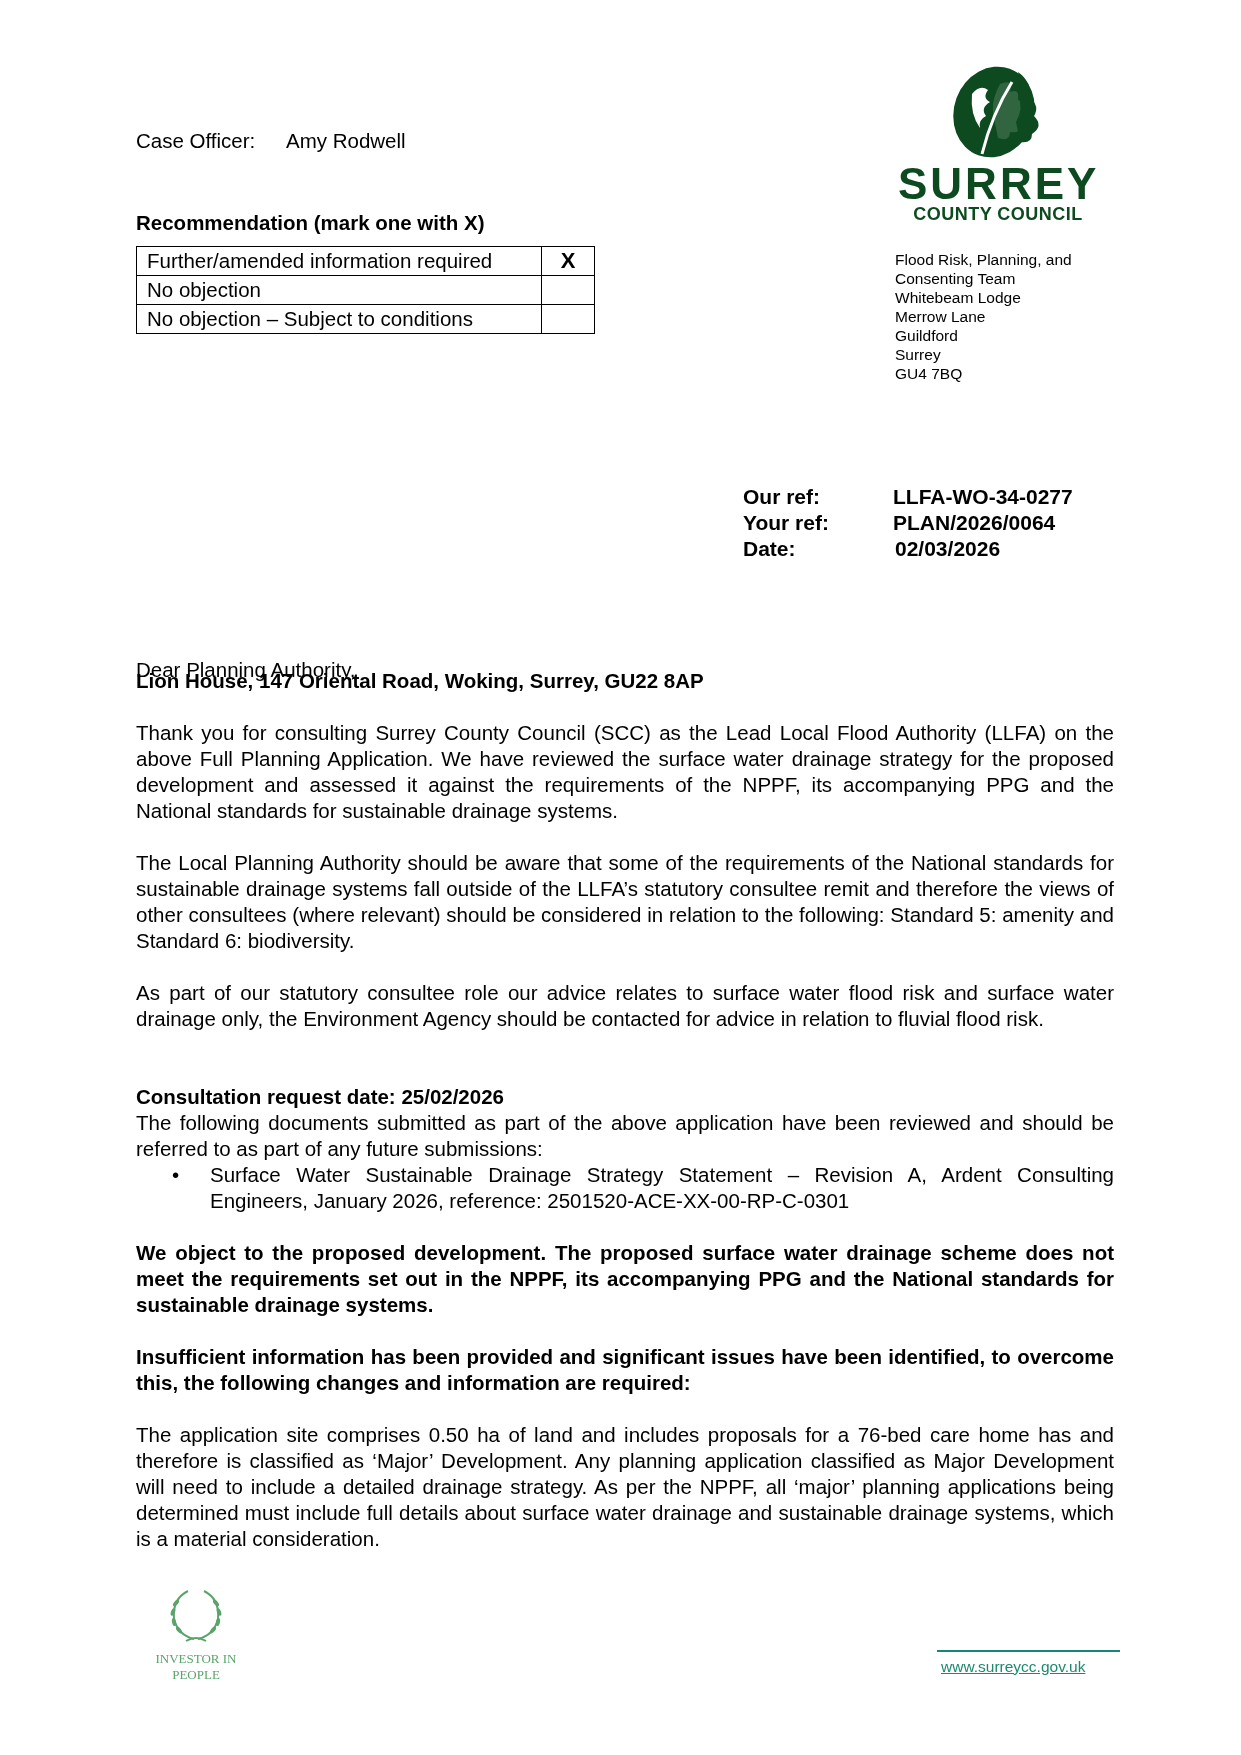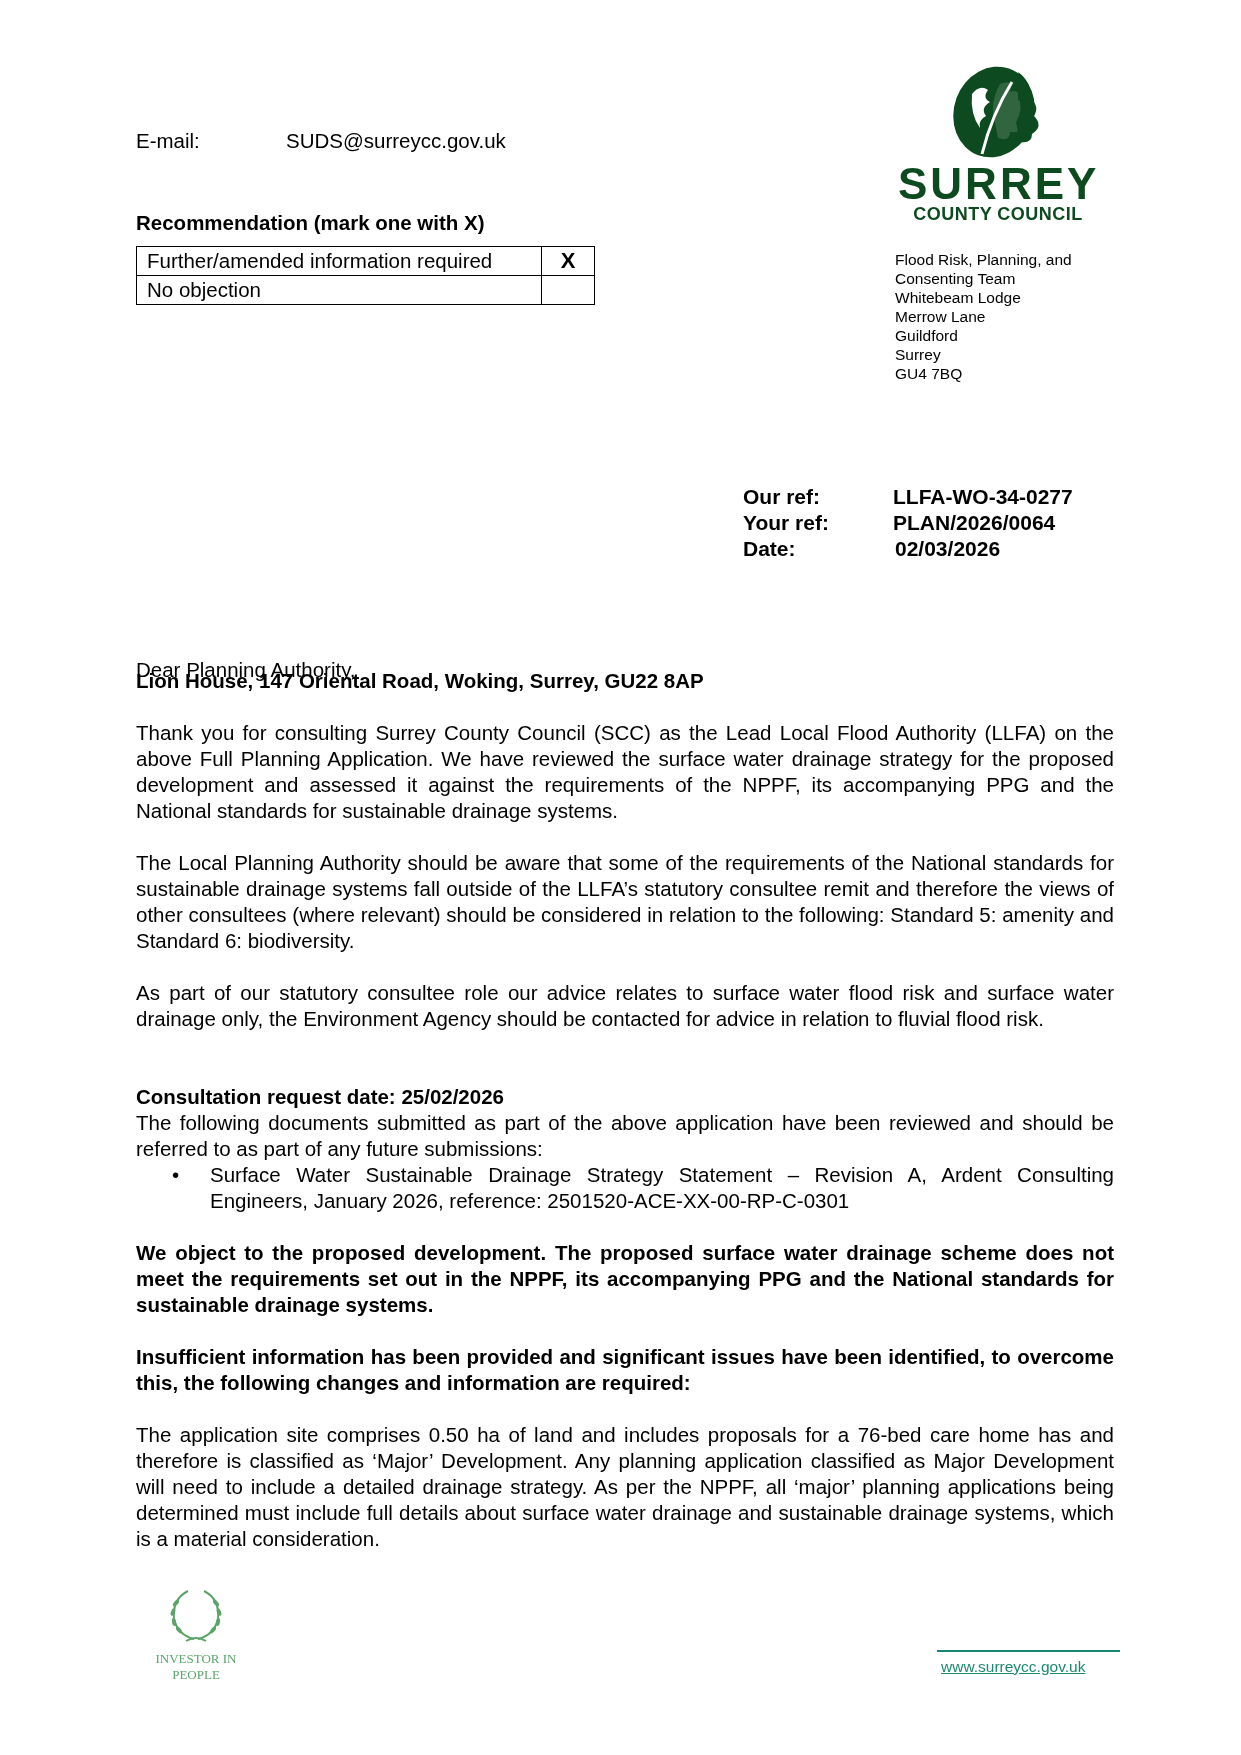--- a/index.html
+++ b/index.html
@@ -32,35 +32,39 @@
   .iip .txt { color: #5aa46a; font-family: "Liberation Serif", serif; font-size: 13px; letter-spacing: 0; margin-top: 0; }
   .footer { left: 937px; top: 1650px; width: 183px; }
   .footer .line { height: 2px; background: #16857a; }
   .footer .url { color: #1d8a6f; font-size: 15.5px; margin-top: 6px; margin-left: 4px; text-decoration: underline; }
 </style>
 </head>
 <body>
 
 <div class="abs officer fs20">
   <div class="row">
-    <span class="lbl">E-mail:</span>
-    <span>SUDS@surreycc.gov.uk</span>
+    <span class="lbl">Case Officer:</span>
+    <span>Amy Rodwell</span>
   </div>
 </div>
 
 <div class="abs rec-title fs20 bold">Recommendation (mark one with X)</div>
 
 <table class="rec">
   <tbody>
       <tr>
     <td class="txt">Further/amended information required</td>
     <td class="mark">X</td>
   </tr>
   <tr>
     <td class="txt">No objection</td>
+    <td class="mark"></td>
+  </tr>
+  <tr>
+    <td class="txt">No objection – Subject to conditions</td>
     <td class="mark"></td>
   </tr>
 </tbody>
   </table>
 
 <div class="abs logo">
   <div style="display:flex;justify-content:center;">
     <svg width="112" height="110" viewBox="0 0 112 110">
       <ellipse cx="52" cy="58" rx="40" ry="46" fill="#0e4a1f" transform="rotate(20 52 58)"></ellipse>
       <path d="M30 40 q8 -10 16 -4 q-6 8 2 12 q-10 6 -4 14 q-8 4 -6 12 q-10 -14 -8 -34z" fill="#ffffff"></path>

